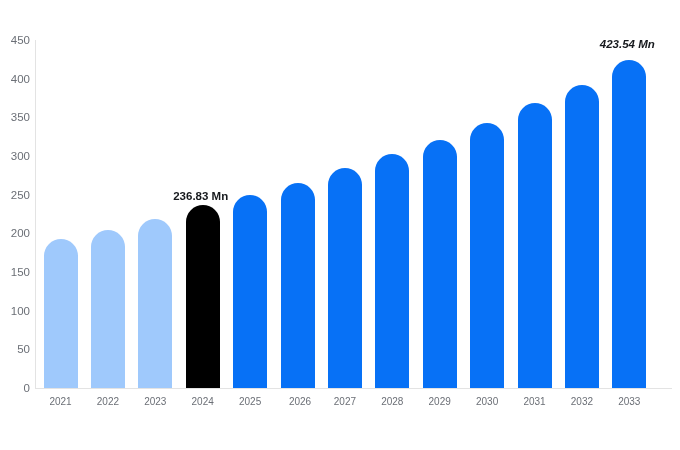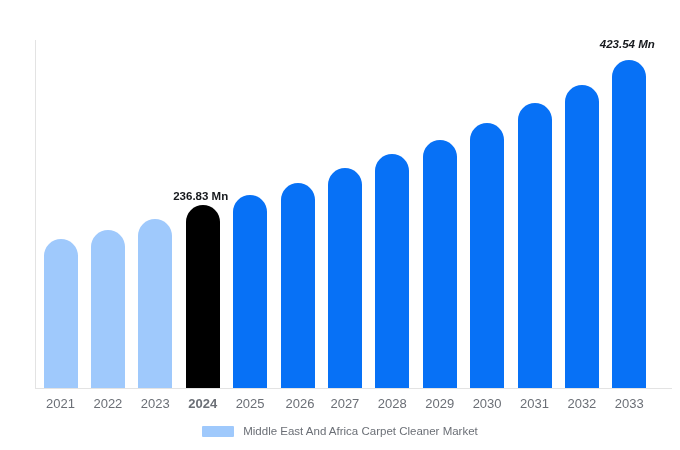--- a/index.html
+++ b/index.html
@@ -96,21 +96,21 @@
     color: #16191d;
     white-space: nowrap;
     transform: translateX(-50%);
   }
   
   .x-tick {
     position: absolute;
     top: 396px;
     width: 60px;
     text-align: center;
-    font-size: 13px;
+    font-size: 10px;
     color: #6b6f76;
     transform: translateX(-50%);
     white-space: nowrap;
   }
   
   #legend {
     position: absolute;
     left: 0;
     top: 425px;
     width: 680px;
@@ -132,20 +132,32 @@
 </style>
 </head>
 <body>
 
 <div id="chart-root">
 
 
   <div id="y-axis-line"></div>
   <div id="x-axis-line"></div>
 
+  <div id="y-ticks">
+      <div class="y-tick" style="top: 40px;">450</div>
+      <div class="y-tick" style="top: 78.6667px;">400</div>
+      <div class="y-tick" style="top: 117.333px;">350</div>
+      <div class="y-tick" style="top: 156px;">300</div>
+      <div class="y-tick" style="top: 194.667px;">250</div>
+      <div class="y-tick" style="top: 233.333px;">200</div>
+      <div class="y-tick" style="top: 272px;">150</div>
+      <div class="y-tick" style="top: 310.667px;">100</div>
+      <div class="y-tick" style="top: 349.333px;">50</div>
+      <div class="y-tick" style="top: 388px;">0</div>
+    </div>
 
   <div id="plot-area">
       <div class="bar-slot" style="left: 8.5px;">
         <div class="bar" style="height: 149.253px; background: rgb(159, 201, 252);"></div>
       </div>
       <div class="bar-slot" style="left: 55.9px;">
         <div class="bar" style="height: 157.76px; background: rgb(159, 201, 252);"></div>
       </div>
       <div class="bar-slot" style="left: 103.3px;">
         <div class="bar" style="height: 168.587px; background: rgb(159, 201, 252);"></div>
@@ -179,32 +191,28 @@
       </div>
       <div class="bar-slot" style="left: 577.3px;">
         <div class="bar" style="height: 327.538px; background: rgb(7, 113, 246);"></div>
       </div>
     </div>
 
   <div id="x-ticks-layer">
       <div class="x-tick" style="left: 60.5px;">2021</div>
       <div class="x-tick" style="left: 107.9px;">2022</div>
       <div class="x-tick" style="left: 155.3px;">2023</div>
-      <div class="x-tick" style="left: 202.7px; font-weight: bold;">2024</div>
+      <div class="x-tick" style="left: 202.7px;">2024</div>
       <div class="x-tick" style="left: 250.1px;">2025</div>
       <div class="x-tick" style="left: 300px;">2026</div>
       <div class="x-tick" style="left: 344.9px;">2027</div>
       <div class="x-tick" style="left: 392.3px;">2028</div>
       <div class="x-tick" style="left: 439.7px;">2029</div>
       <div class="x-tick" style="left: 487.1px;">2030</div>
       <div class="x-tick" style="left: 534.5px;">2031</div>
       <div class="x-tick" style="left: 581.9px;">2032</div>
       <div class="x-tick" style="left: 629.3px;">2033</div>
     </div>
 
-  <div id="legend">
-    <span id="legend-swatch" style="background: rgb(159, 201, 252);"></span>
-    <span id="legend-label">Middle East And Africa Carpet Cleaner Market</span>
-  </div>
 
 <div class="bar-label" style="left: 200.7px; top: 190px;">236.83 Mn</div>
     <div class="bar-label" style="left: 627.3px; top: 38.4624px; font-style: italic;">423.54 Mn</div>
   </div>
 
 </body></html>

